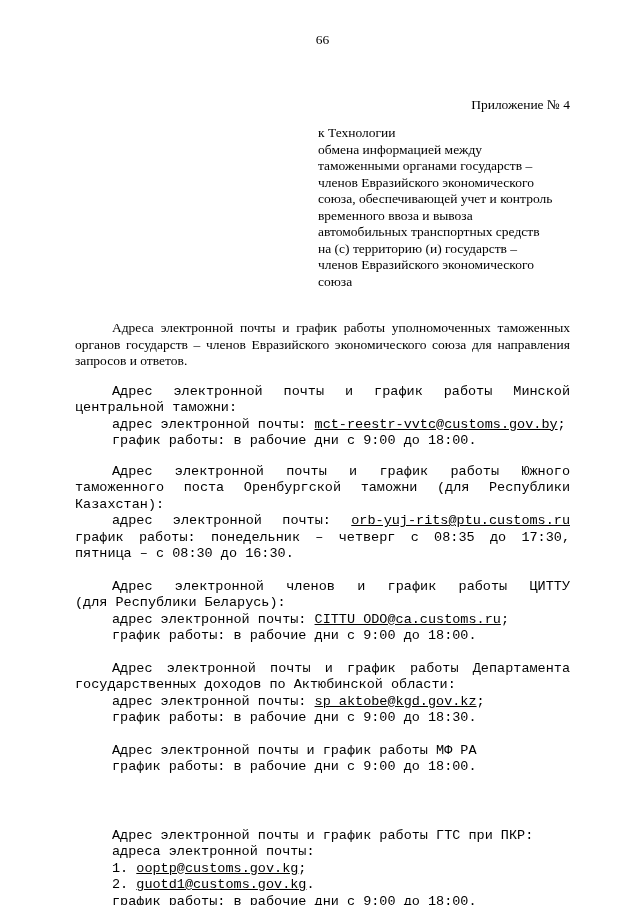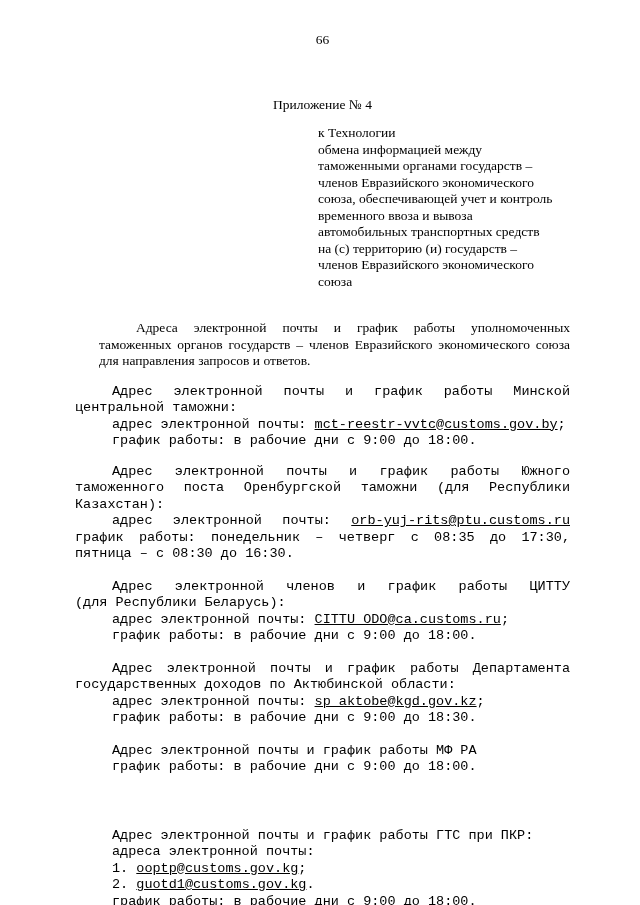--- a/index.html
+++ b/index.html
@@ -9,27 +9,27 @@
     background: #ffffff;
     color: #000000;
     font-family: "Liberation Serif", "DejaVu Serif", serif;
     font-size: 13.5px;
     line-height: 16.5px;
     overflow: hidden;
   }
   .page { padding: 32px 70px 20px 75px; }
   p { margin: 0; }
   .page-number { text-align: center; margin-bottom: 48px; }
-  .appendix-label { text-align: center; }
+  .appendix-label { text-align: right; }
   .appendix-ref {
     margin: 12px 0 8px 243px;
     white-space: pre-line;
     line-height: 16.5px;
   }
-  .intro { margin-top: 30px; margin-left: 24px; }
+  .intro { margin-top: 30px; }
   .para { text-align: justify; }
   .indent { text-indent: 37px; }
   .stretch { text-align: justify; text-align-last: justify; }
   .section { margin-top: 14px; font-family: Liberation Mono, monospace; }
   .section-gap { margin-top: 16px; }
   .section-last { margin-top: 52px; }
   .email { text-decoration: underline; }
 </style>
 </head>
 <body>

